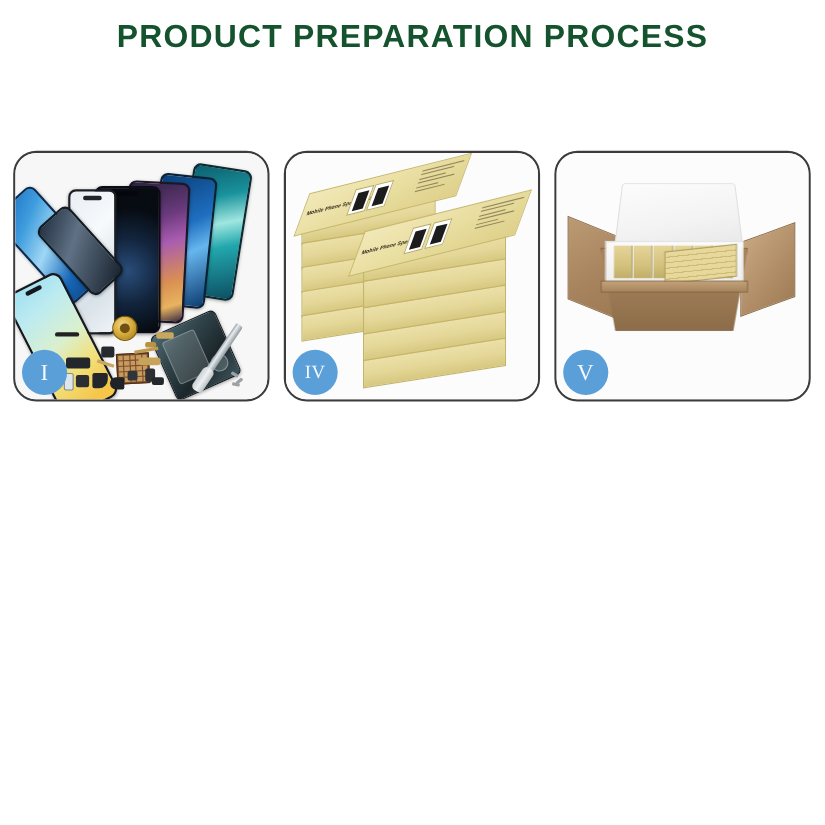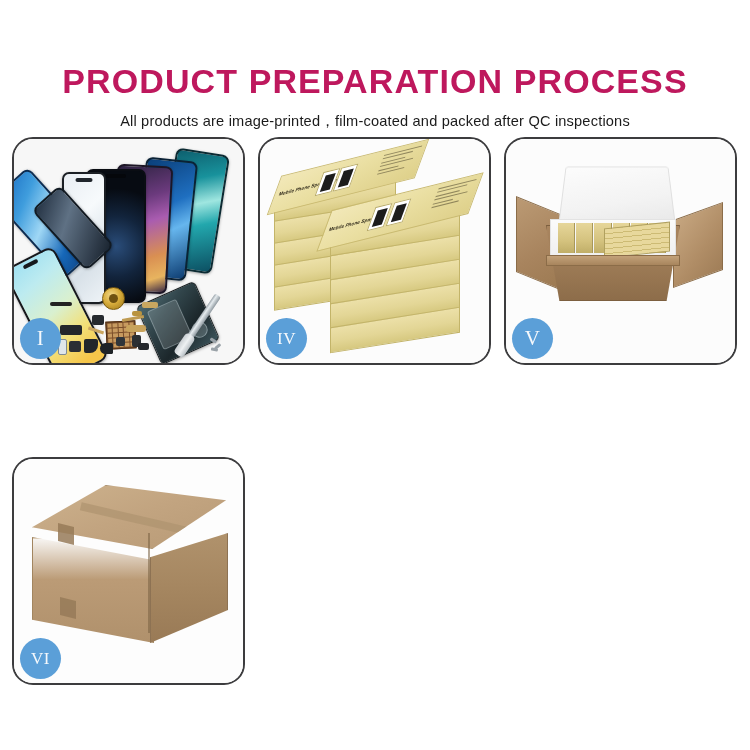--- a/index.html
+++ b/index.html
@@ -11,24 +11,24 @@
     width: 750px; height: 750px;
     font-family: "Liberation Sans", sans-serif;
     overflow: hidden;
     position: relative;
   }
   .page { position: relative; width: 750px; height: 750px; background: #ffffff; }
 
   
   .header { position: absolute; left: 0; top: 0; width: 750px; text-align: center; }
   .title {
-    margin: 0; padding-top: 62px;
-    font-size: 34px; font-weight: 700;
+    margin: 0; padding-top: 18px;
+    font-size: 29px; font-weight: 700;
     letter-spacing: 1.1px;
-    color: #be185d;
+    color: #14532d;
     font-family: "Liberation Sans", sans-serif;
     white-space: nowrap;
   }
   .subtitle {
     margin: 0; padding-top: 11px;
     font-size: 14.6px; font-weight: 400;
     color: #1b1b1b;
     letter-spacing: .18px;
     white-space: nowrap;
   }
@@ -485,21 +485,20 @@
     background: rgba(150,122,88,.85); transform: skewY(14deg);
   }
 </style>
 </head>
 <body>
 
 <div class="page">
 
   <div class="header">
     <h1 class="title">PRODUCT PREPARATION PROCESS</h1>
-    <p class="subtitle">All products are image-printed，film-coated and packed after QC inspections</p>
   </div>
 
   <div class="grid">
 
     <div class="panel">
       <div class="panel-inner p1">
         <div class="ph ph-teal"></div>
         <div class="ph ph-blue2"></div>
         <div class="ph ph-purple"></div>
         <div class="ph ph-black">
@@ -639,28 +638,15 @@
             <i></i>
             <i></i>
             <i></i>
           </div>
         <div class="v-content2"></div>
         <div class="v-rim"></div>
       </div>
       <div class="badge">V</div>
     </div>
 
-    <div class="panel">
-      <div class="panel-inner p6">
-        <div class="c6-top">
-          <div class="c6-seam"></div>
-        </div>
-        <div class="c6-left"></div>
-        <div class="c6-right"></div>
-        <span class="c6-edge"></span>
-        <span class="c6-tape1"></span>
-        <span class="c6-tape2"></span>
-      </div>
-      <div class="badge small">VI</div>
-    </div>
 
   </div>
 </div>
 
 </body></html>

